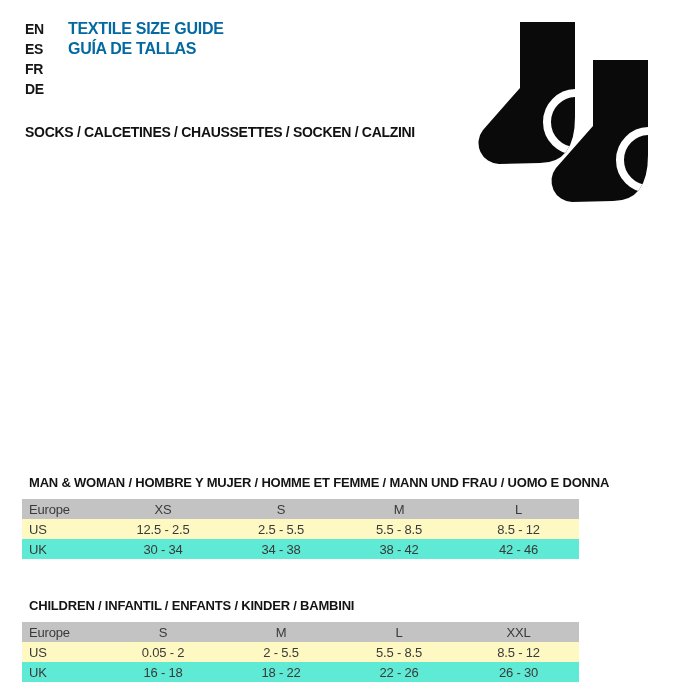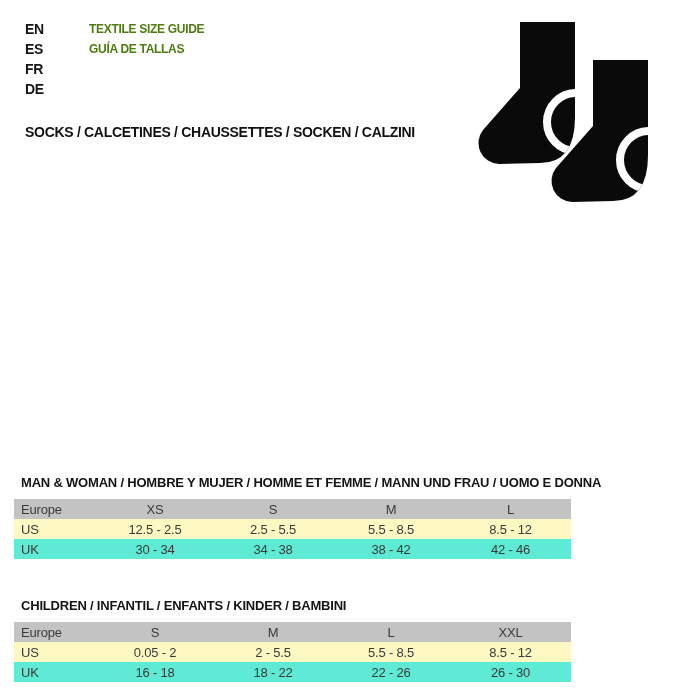--- a/index.html
+++ b/index.html
@@ -2,35 +2,35 @@
 <html><head>
 <meta charset="utf-8">
 <style>
   html,body{margin:0;padding:0;}
   body{
     width:700px;height:700px;position:relative;background:#ffffff;
     font-family:"Liberation Sans", sans-serif;overflow:hidden;
   }
   
   .lang-block{position:absolute;left:25px;top:19px;}
-  .lang-row{display:flex;height:20px;align-items:center;gap:21px;}
+  .lang-row{display:flex;height:20px;align-items:center;}
   .lang-code{
     width:43px;font-size:14px;font-weight:700;color:#151515;letter-spacing:-0.3px;
   }
   .lang-label{
-    font-size:12px;font-weight:700;color:#4d7c0f;letter-spacing:-0.3px;white-space:nowrap;
+    font-size:16px;font-weight:700;color:#0369a1;letter-spacing:-0.3px;white-space:nowrap;
   }
   .category-line{
     position:absolute;left:25px;top:124px;font-size:14px;font-weight:700;
     color:#111111;letter-spacing:-0.3px;white-space:nowrap;
   }
   
   .socks{position:absolute;left:477px;top:22px;overflow:visible;}
   
-  .size-section{position:absolute;left:14px;width:557px;}
+  .size-section{position:absolute;left:22px;width:557px;}
   .section-title{
     margin:0 0 9px 7px;font-size:13px;font-weight:700;color:#141414;
     letter-spacing:-0.2px;white-space:nowrap;line-height:14px;
   }
   table.size-table{
     border-collapse:collapse;width:557px;table-layout:fixed;
   }
   .size-table th,.size-table td{
     height:20px;padding:0;font-size:13px;font-weight:400;color:#3a3a3a;
     text-align:center;letter-spacing:-0.2px;vertical-align:middle;

